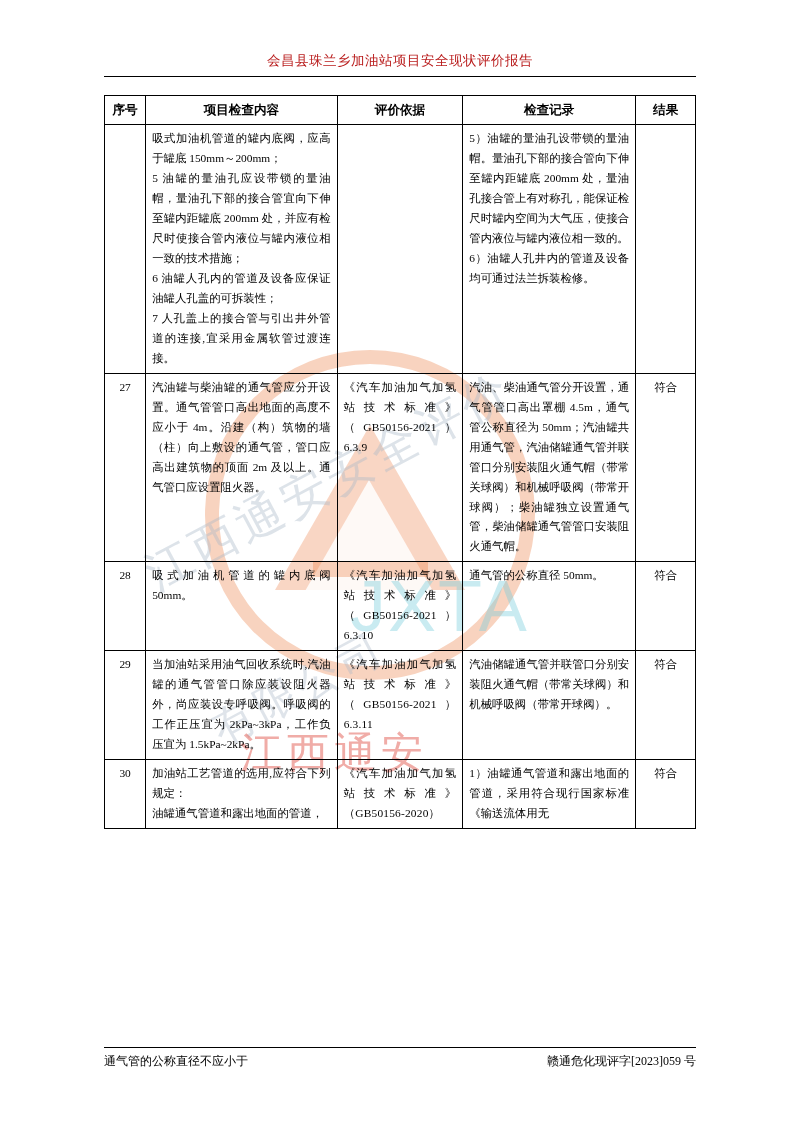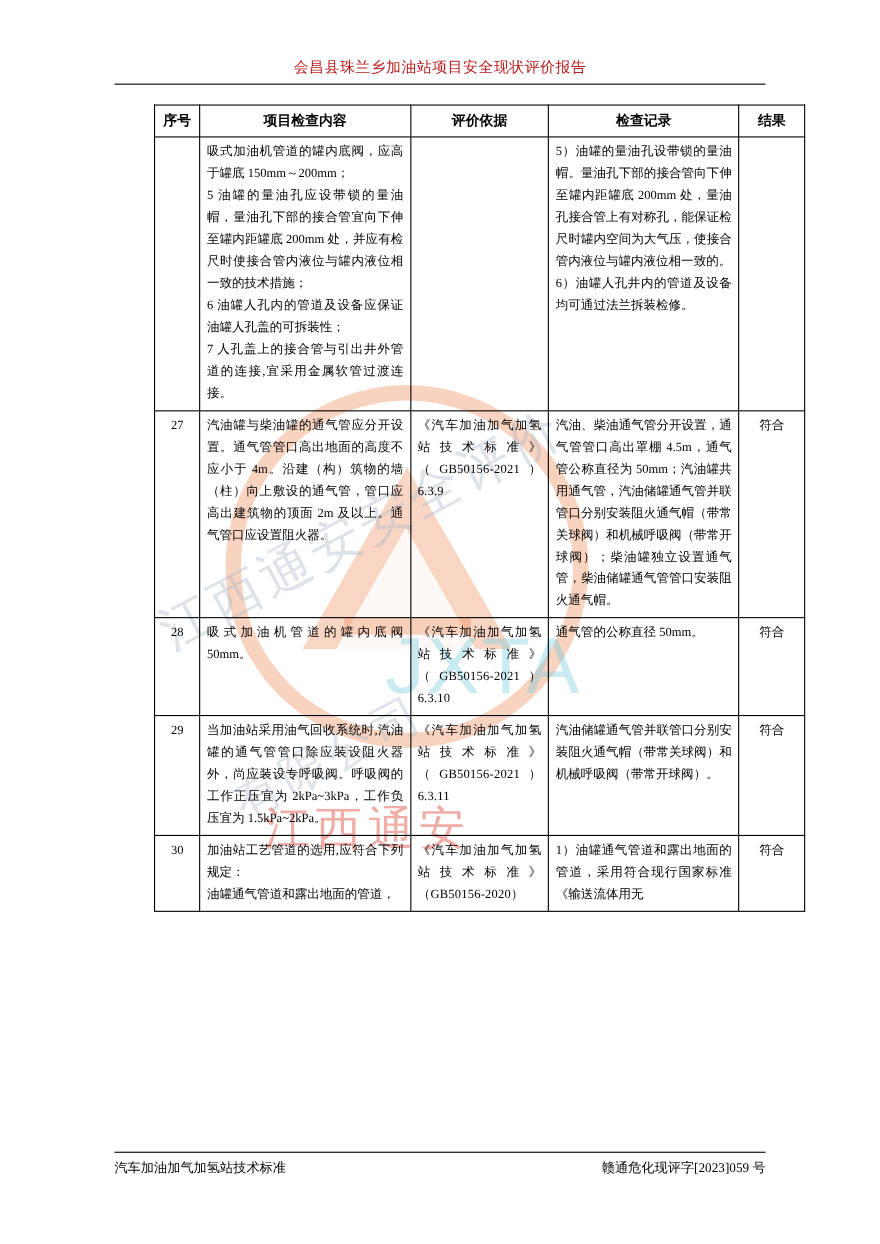--- a/index.html
+++ b/index.html
@@ -137,21 +137,20 @@
   
   table.main {
     position: absolute;
     left: 104px;
     top: 95px;
     width: 592px;
     border-collapse: collapse;
     z-index: 10;
     background: transparent;
     table-layout: fixed;
-    margin-left: 36px;
   }
   table.main td, table.main th {
     border: 1px solid #000;
     padding: 4px 6px;
     vertical-align: top;
     font-size: 11.4px;
     line-height: 1.75;
     color: #000;
     font-weight: normal;
     background: transparent;
@@ -276,17 +275,17 @@
 油罐通气管道和露出地面的管道，</td>
         <td class="c-base base-txt">《汽车加油加气加氢站技术标准》（GB50156-2020）</td>
         <td class="c-rec" style="text-align:justify;">1）油罐通气管道和露出地面的管道，采用符合现行国家标准《输送流体用无</td>
         <td class="c-res">符合</td>
       </tr>
     </tbody>
   </table>
 
   <div class="footer-rule"></div>
   <div class="footer">
-    <div>汽车加油加气加氢站技术标准</div>
+    <div>通气管的公称直径不应小于</div>
     <div>赣通危化现评字[2023]059 号</div>
   </div>
 
 </div>
 
 </body></html>

